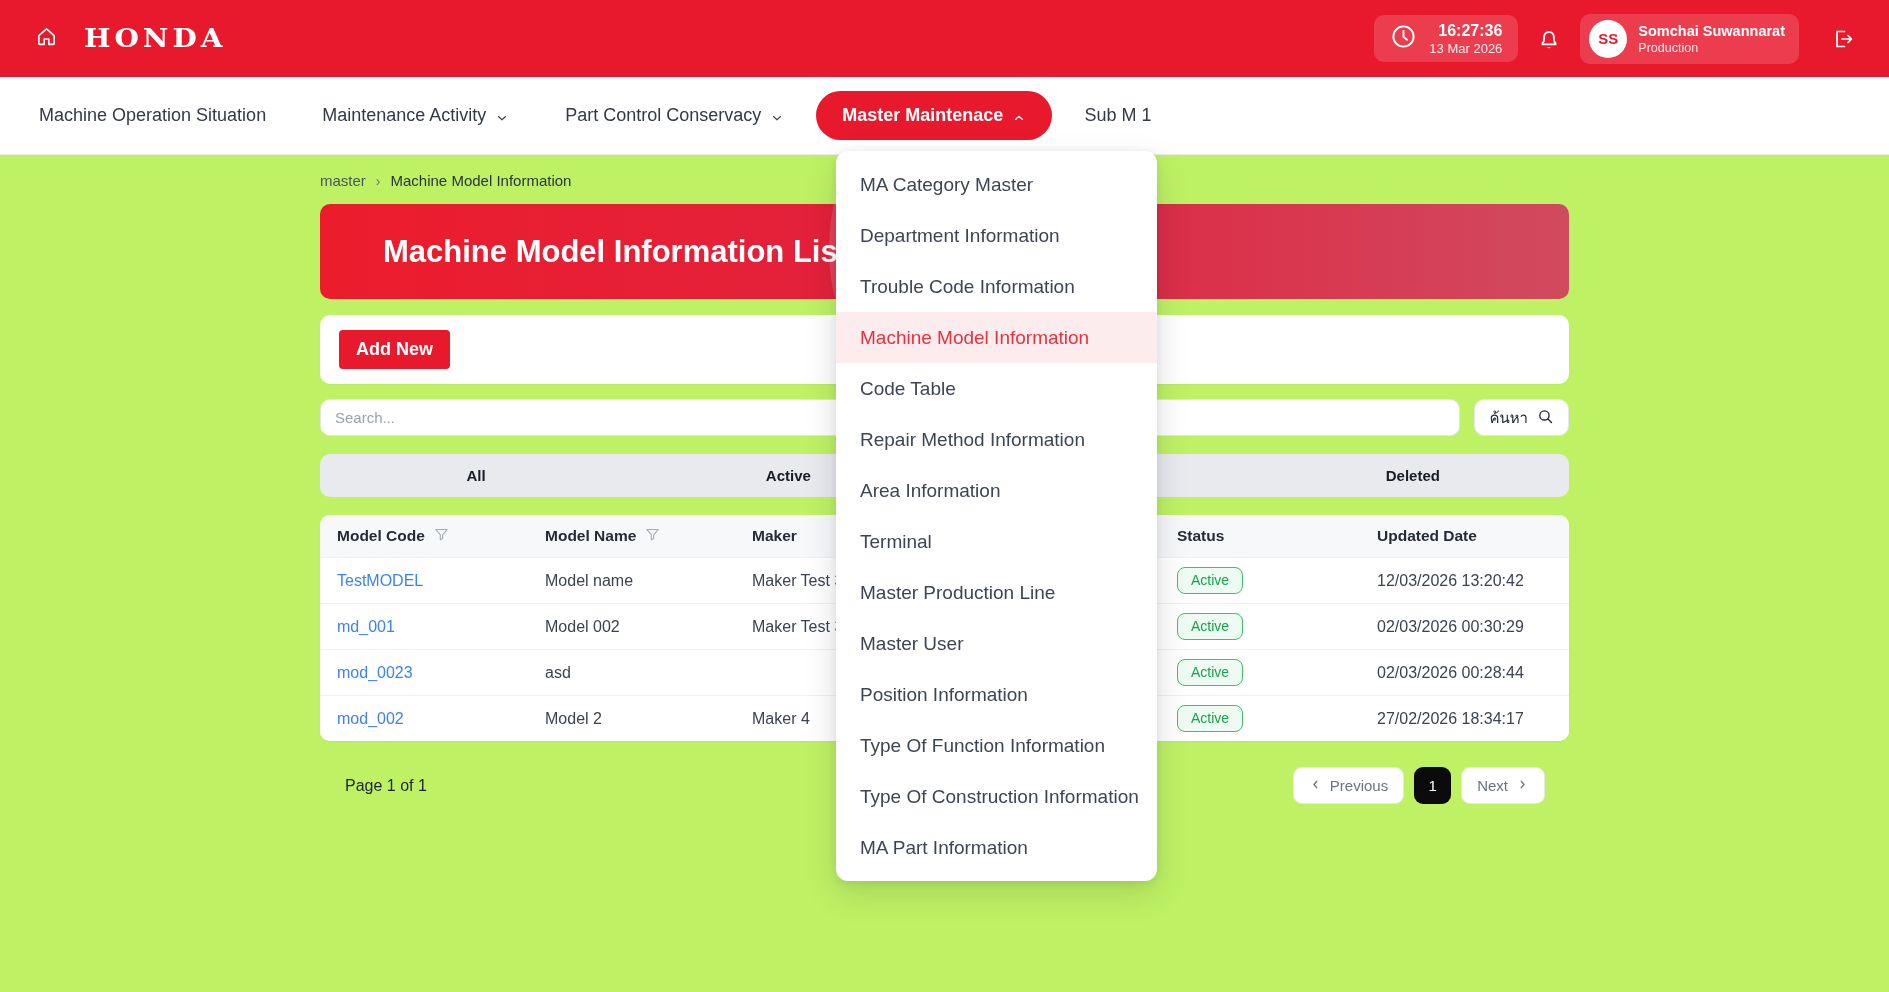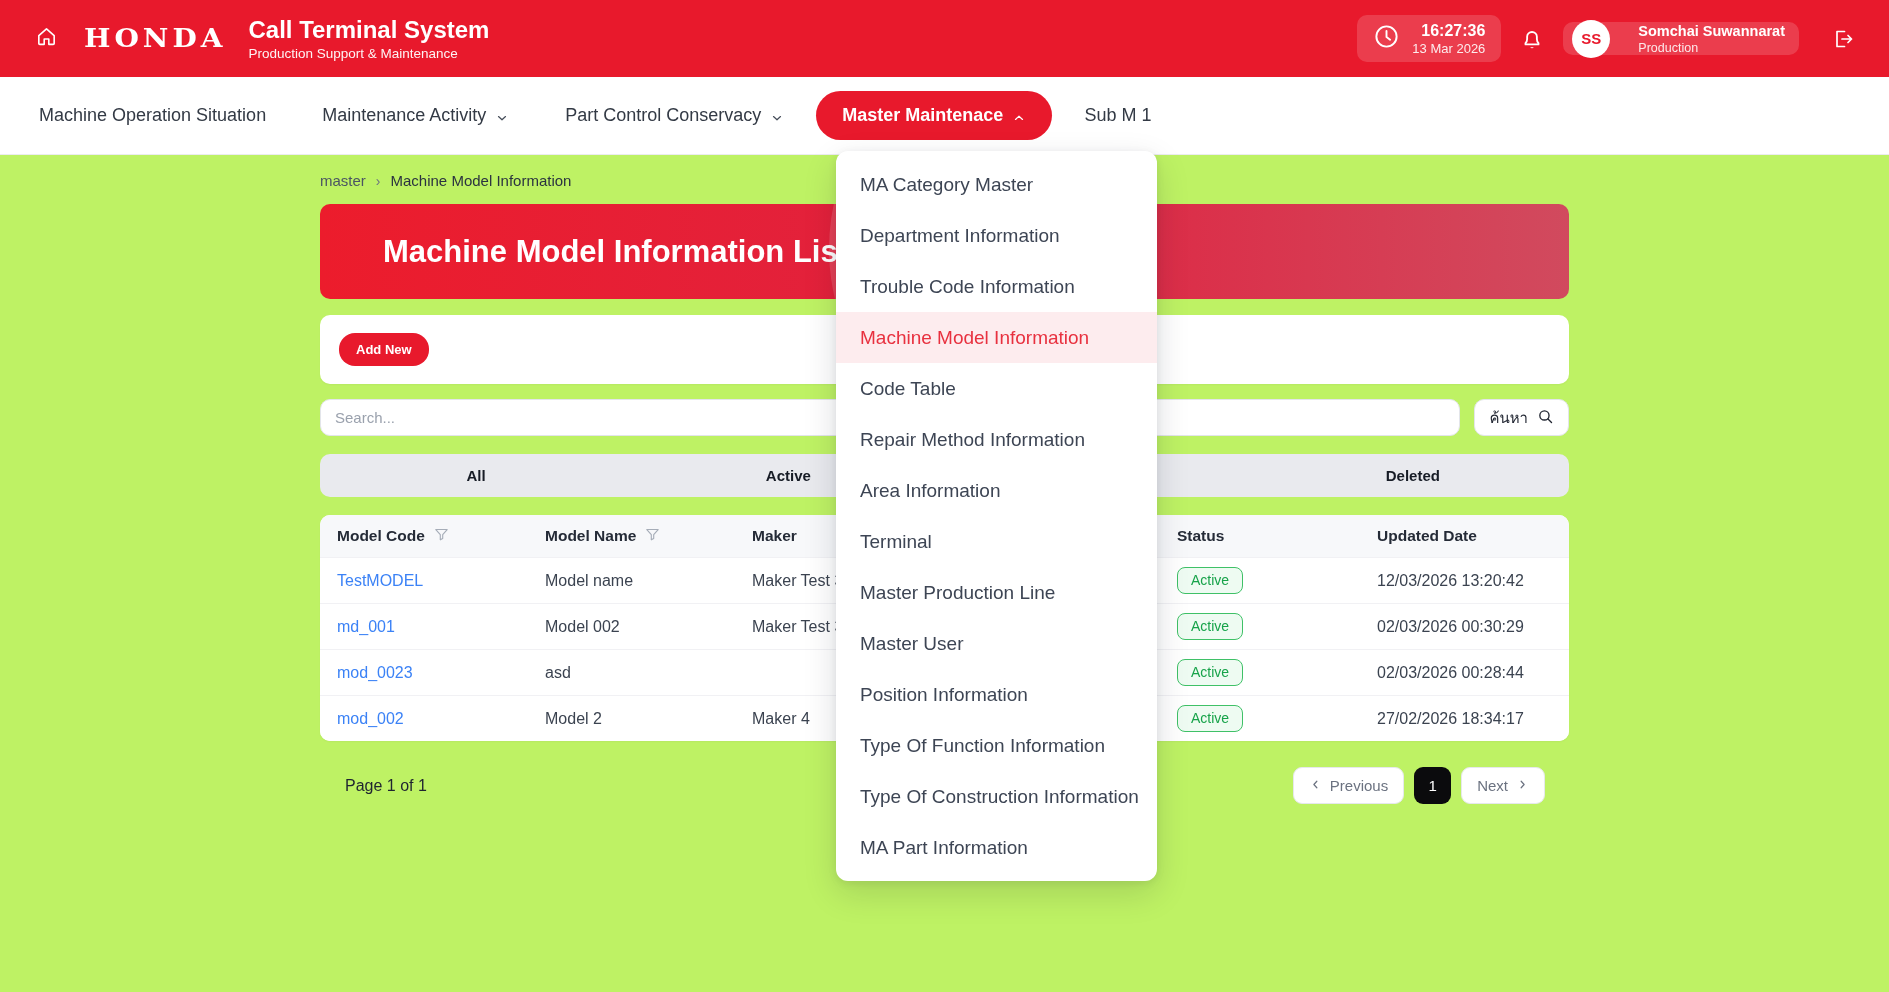--- a/index.html
+++ b/index.html
@@ -13,21 +13,21 @@
   .brand { font-family:"DejaVu Serif", serif; font-weight:bold; font-size:28px; letter-spacing:4px; margin-left:26px; transform:scaleY(.92); }
   .app-id { margin-left:22px; }
   .app-title { font-size:24px; font-weight:700; line-height:1.15; }
   .app-subtitle { font-size:13.5px; font-weight:400; opacity:.95; margin-top:2px; }
   .header-right { margin-left:auto; display:flex; align-items:center; gap:18px; }
   .clock-pill { background:rgba(255,255,255,.16); border-radius:10px; height:47px; display:flex; align-items:center; gap:12px; padding:0 16px; }
   .clock-text { text-align:right; }
   .clock-time { font-size:16px; font-weight:700; line-height:1.2; }
   .clock-date { font-size:13px; opacity:.9; }
   .bell { width:26px; height:26px; cursor:pointer; }
-  .user-pill { background:rgba(255,255,255,.16); border-radius:10px; height:33px; display:flex; align-items:center; gap:28px; padding:0 14px 0 9px; cursor:pointer; }
+  .user-pill { background:rgba(255,255,255,.16); border-radius:10px; height:50px; display:flex; align-items:center; gap:11px; padding:0 14px 0 9px; cursor:pointer; }
   .avatar { width:38px; height:38px; border-radius:50%; background:#fff; color:#e8192c; font-weight:700; font-size:15px; display:flex; align-items:center; justify-content:center; }
   .user-name { font-size:14.5px; font-weight:600; line-height:1.25; }
   .user-role { font-size:12.5px; opacity:.88; }
   .logout { width:24px; height:24px; margin-left:14px; cursor:pointer; }
 
   
   .navbar { height:78px; background:#fff; display:flex; align-items:center; padding-left:39px; border-bottom:1px solid #ececef; position:relative; z-index:5; }
   .nav-item { font-size:18px; color:#333a45; padding:0 28px; display:flex; align-items:center; gap:9px; cursor:pointer; white-space:nowrap; }
   .nav-item:first-child { padding-left:0; }
   .nav-pill { background:#e8192c; color:#fff; border-radius:27px; padding:14px 26px; margin:8px 4px; font-weight:600; }
@@ -40,21 +40,21 @@
   .crumb-sep { color:#6b7280; font-size:14px; }
 
   .banner { position:relative; margin-top:15px; height:95px; border-radius:10px; overflow:hidden;
             background:linear-gradient(90deg,#ec1c2c 0%, #e02340 55%, #d14a5e 100%); display:flex; align-items:center; }
   .banner::before { content:""; position:absolute; right:-140px; top:-260px; width:700px; height:430px; border-radius:50%;
             border:90px solid rgba(255,255,255,.14); }
   .banner-title { color:#fff; font-size:31px; font-weight:700; padding-left:30px; position:relative; z-index:1; white-space:nowrap;margin-left:33px; }
 
   .card { background:#fff; border-radius:10px; }
   .add-card { margin-top:16px; height:69px; display:flex; align-items:center; padding:0 19px; box-shadow:0 1px 2px rgba(16,24,40,.04); }
-  .btn-red { background:#e8192c; color:#fff; border:none; border-radius:16px; font-size:13px; font-weight:700; padding:9px 17px; cursor:pointer; font-family:inherit; }
+  .btn-red { background:#e8192c; color:#fff; border:none; border-radius:4px; font-size:18px; font-weight:700; padding:9px 17px; cursor:pointer; font-family:inherit; }
 
   .search-row { margin-top:15px; display:flex; gap:14px; }
   .search-input { flex:1; height:37px; border:1px solid #e3e5ea; border-radius:10px; background:#fff; font-size:15px; padding:0 14px; color:#333; outline:none; font-family:inherit; }
   .search-input::placeholder { color:#9aa1ad; }
   .search-btn { height:37px; background:#fff; border:1px solid #e3e5ea; border-radius:10px; display:flex; align-items:center; gap:9px; padding:0 14px; font-size:15px; color:#1f2430; cursor:pointer; font-family:inherit; }
 
   .tabs { margin-top:18px; height:43px; background:#e9eaee; border-radius:10px; display:grid; grid-template-columns:repeat(4,1fr); }
   .tab { display:flex; align-items:center; justify-content:center; font-size:15px; font-weight:600; color:#171c26; cursor:pointer; }
 
   .table-card { margin-top:18px; overflow:hidden; box-shadow:0 1px 2px rgba(16,24,40,.04); }
@@ -86,24 +86,20 @@
 
   <div class="header">
     <div class="home-btn">
       <span>
         <svg width="23" height="23" viewBox="0 0 24 24">
             <path d="M4 11 12 4l8 7v8.2a1 1 0 0 1-1 1h-4.6v-5.6h-4.8v5.6H5a1 1 0 0 1-1-1z" fill="none" stroke="#fff" stroke-width="1.7" stroke-linejoin="round"></path>
           </svg>
       </span>
     </div>
     <div class="brand">HONDA</div>
-    <div class="app-id">
-      <div class="app-title">Call Terminal System</div>
-      <div class="app-subtitle">Production Support &amp; Maintenance</div>
-    </div>
 
     <div class="header-right">
       <div class="clock-pill">
         <span>
           <svg width="27" height="27" viewBox="0 0 24 24">
               <circle cx="12" cy="12" r="9" fill="none" stroke="#fff" stroke-width="1.7"></circle>
               <path d="M12 7v5.4l3.2 2.4" fill="none" stroke="#fff" stroke-width="1.7" stroke-linecap="round" stroke-linejoin="round"></path>
             </svg>
         </span>
         <div class="clock-text">

